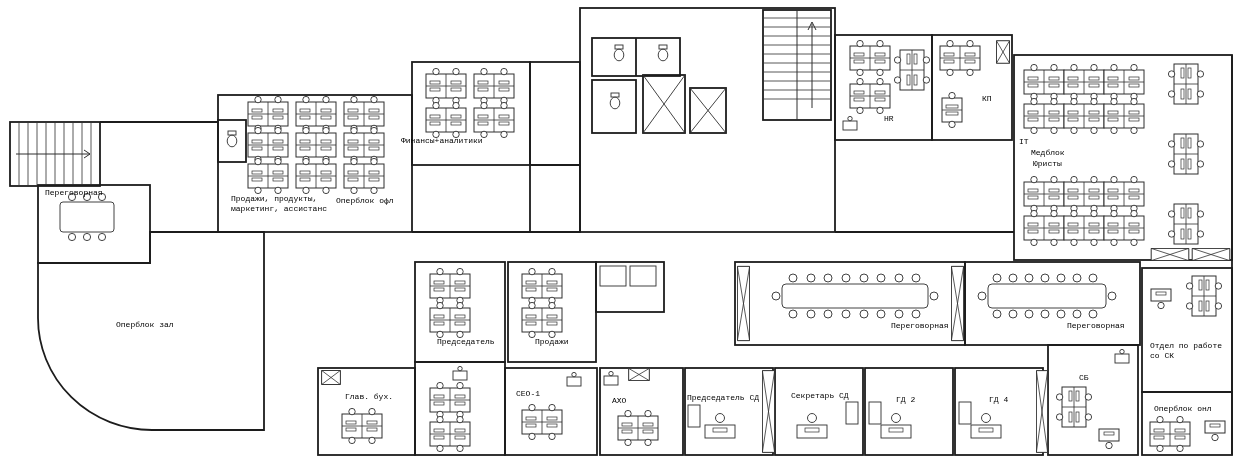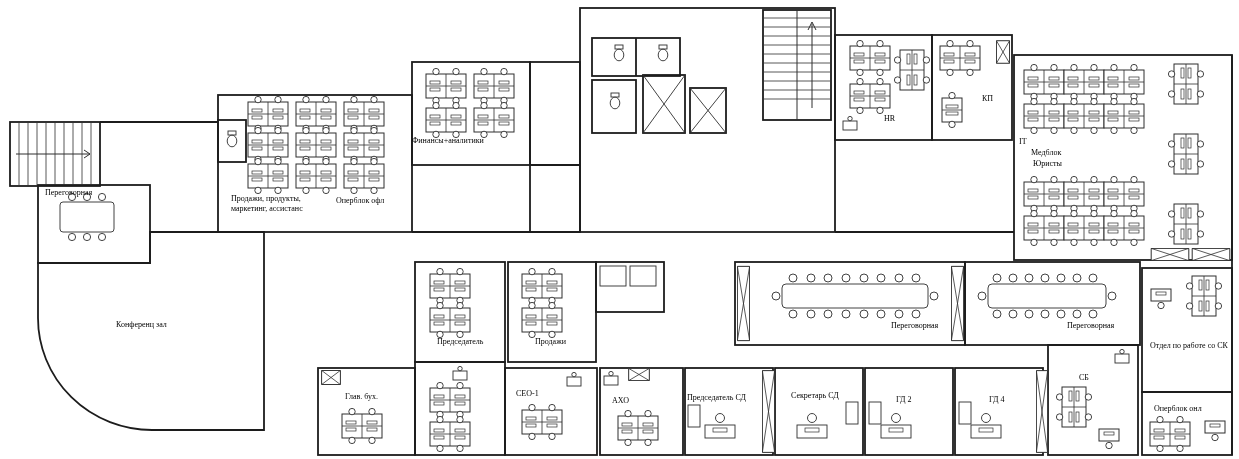--- a/index.html
+++ b/index.html
@@ -6,21 +6,21 @@
   .plan{
     position:relative;
     width:1239px;height:459px;
     background:#ffffff;
     overflow:hidden;
     font-family:"Liberation Sans", sans-serif;
   }
   .plan svg{position:absolute;left:0;top:0;}
   .lbl{
     position:absolute;
-    font-family:Liberation Serif, serif;
+    font-family:Liberation Mono, monospace;
     font-size:8px;
     line-height:1.2;
     color:#000;
     white-space:normal;
   }
   .lbl.center{text-align:left;}
 </style>
 </head>
 <body>
 
@@ -325,22 +325,22 @@
       <use href="#xbox" x="762" y="368" width="13" height="87"></use>
       <use href="#xbox" x="1036" y="368" width="12" height="87"></use>
       <use href="#xbox" x="1150" y="248" width="40" height="13"></use>
       <use href="#xbox" x="1191" y="248" width="40" height="13"></use>
     </g>
   </svg>
 
   <div class="lbl" style="left:45px;top:188px;width:72px">Переговорная</div>
   <div class="lbl" style="left:231px;top:194px;width:104px">Продажи, продукты, маркетинг, ассистанс</div>
   <div class="lbl" style="left:336px;top:196px;width:68px">Оперблок офл</div>
-  <div class="lbl" style="left:412px;top:136px;width:110px">Финансы+аналитики</div>
-  <div class="lbl" style="left:116px;top:320px;width:86px">Конференц зал</div>
+  <div class="lbl" style="left:401px;top:136px;width:110px">Финансы+аналитики</div>
+  <div class="lbl" style="left:116px;top:320px;width:86px">Оперблок зал</div>
   <div class="lbl" style="left:884px;top:114px">HR</div>
   <div class="lbl" style="left:982px;top:94px">КП</div>
   <div class="lbl" style="left:1019px;top:137px">IT</div>
   <div class="lbl" style="left:1031px;top:148px">Медблок</div>
   <div class="lbl" style="left:1033px;top:159px">Юристы</div>
   <div class="lbl" style="left:891px;top:321px;width:72px">Переговорная</div>
   <div class="lbl" style="left:1067px;top:321px;width:72px">Переговорная</div>
   <div class="lbl" style="left:437px;top:337px;width:64px">Председатель</div>
   <div class="lbl" style="left:535px;top:337px;width:50px">Продажи</div>
   <div class="lbl" style="left:345px;top:392px;width:56px">Глав. бух.</div>

